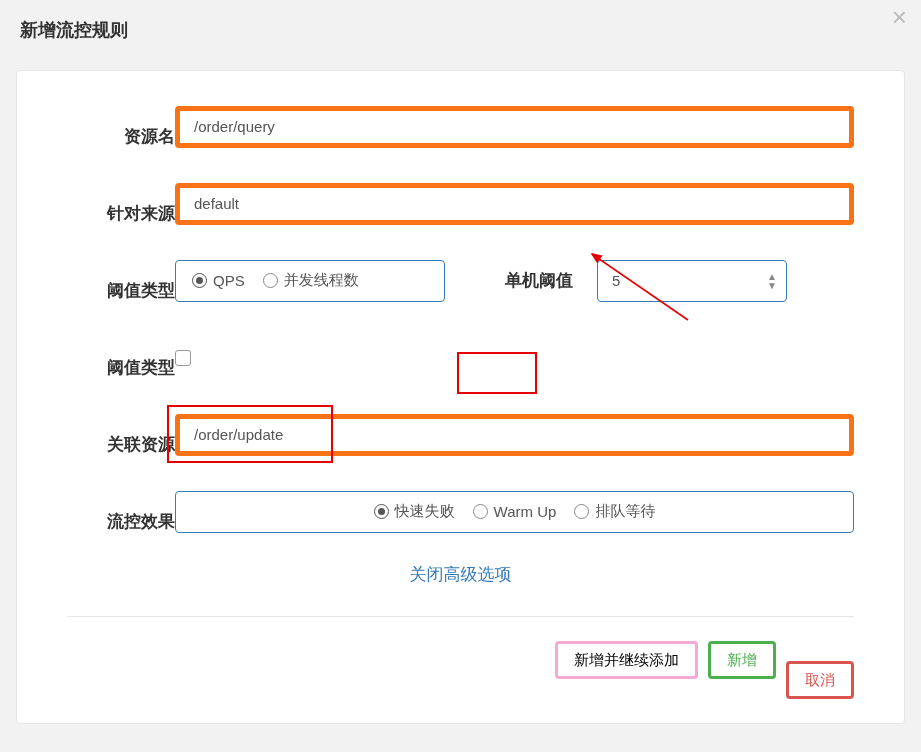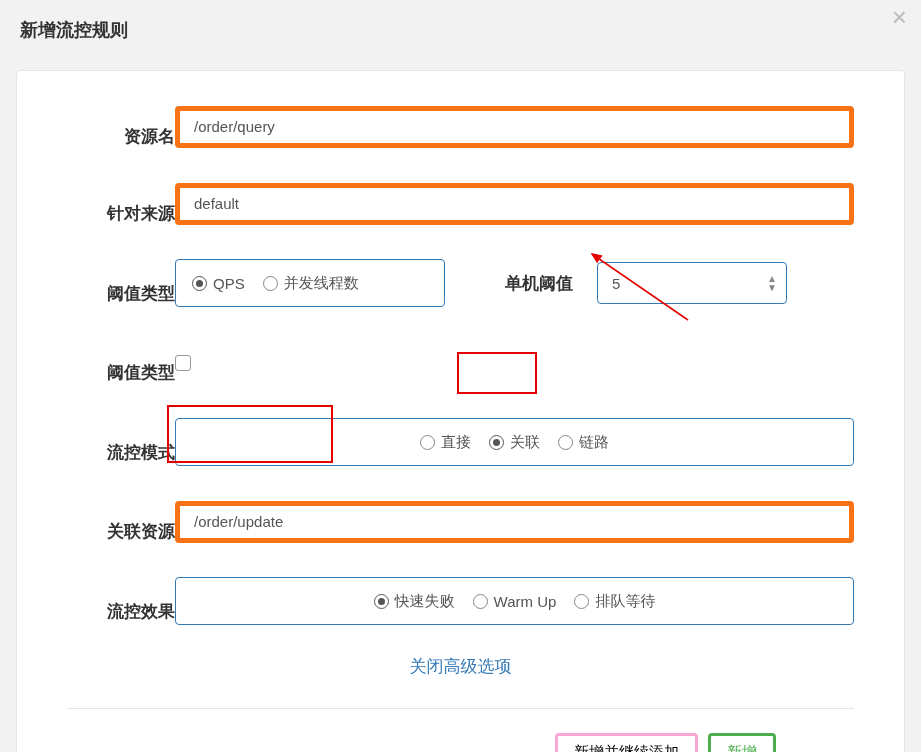--- a/index.html
+++ b/index.html
@@ -59,21 +59,21 @@
       width: 100%;
       height: 42px;
       border: 5px solid #f97316;
       border-radius: 4px;
       padding: 0 14px;
       font-size: 15px;
       color: #555;
       outline: none;
     }
     .radio-box {
-      height: 48px;
+      height: 42px;
       border: 1px solid #337ab7;
       border-radius: 4px;
       display: flex;
       align-items: center;
       padding: 0 16px;
       font-size: 15px;
       color: #555;
     }
     .radio-box.full { flex: 1; justify-content: center; }
     .radio-group { display: flex; align-items: center; gap: 18px; }
@@ -223,43 +223,20 @@
     </div>
   </div>
 
   <div class="form-row">
     <div class="label">阈值类型</div>
     <div class="control-col">
       <div class="checkbox"></div>
     </div>
   </div>
 
-  <div class="form-row">
-    <div class="label">流控模式</div>
-    <div class="control-col">
-      <div class="radio-box full">
-        <div class="radio-group">
-          <div class="radio-item">
-            <span class="radio-outer"></span>
-            <span>直接</span>
-          </div>
-          <div class="radio-item">
-            <span class="radio-outer selected">
-                <span class="radio-inner"></span>
-              </span>
-            <span>关联</span>
-          </div>
-          <div class="radio-item">
-            <span class="radio-outer"></span>
-            <span>链路</span>
-          </div>
-        </div>
-      </div>
-    </div>
-  </div>
 
   <div class="form-row">
     <div class="label">关联资源</div>
     <div class="control-col">
       <input class="text-input" value="/order/update" style="">
     </div>
   </div>
 
   <div class="form-row" style="margin-bottom:10px">
     <div class="label">流控效果</div>

